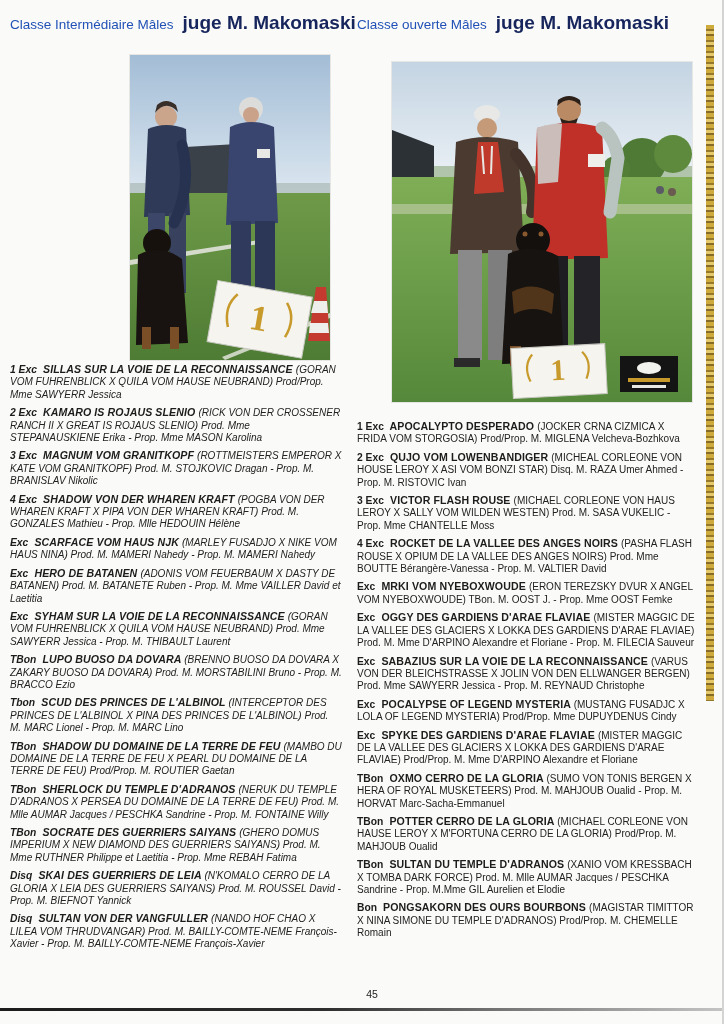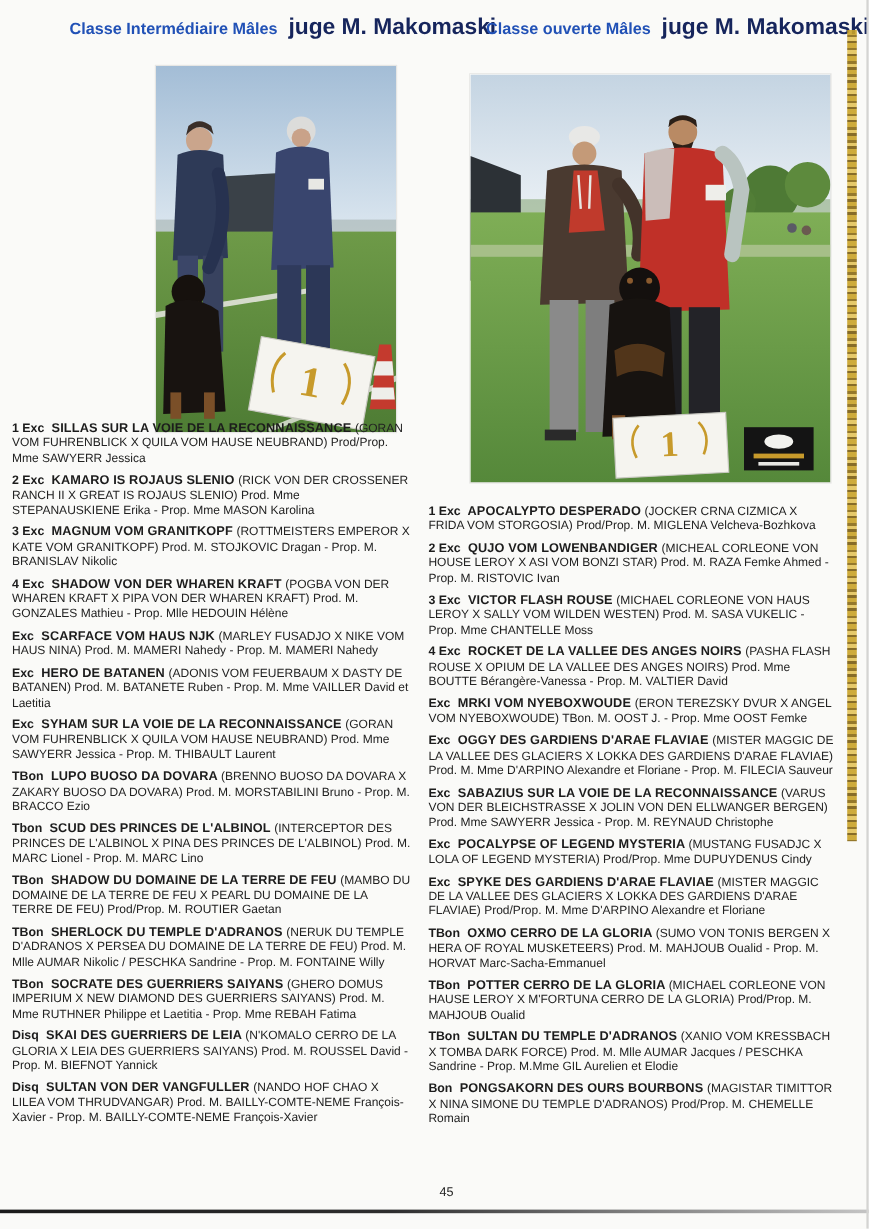--- a/index.html
+++ b/index.html
@@ -6,27 +6,27 @@
   body{
     width:724px;height:1024px;position:relative;overflow:hidden;
     background:#fafaf8;
     font-family:"Liberation Sans","DejaVu Sans",sans-serif;
     color:#1c1c1c;
   }
   .column{position:absolute;top:8px;}
   #col-left{left:10px;width:332px;}
   #col-right{left:357px;width:338px;}
   .col-header{position:absolute;top:4px;left:0;white-space:nowrap;}
-  .class-label{font-weight:bold;font-size:13.5px;color:#2151b6;margin-left:48px;}
+  .class-label{font-weight:normal;font-size:13.5px;color:#2151b6;}
   .judge-label{font-weight:bold;font-size:19px;color:#16255c;margin-left:9px;}
   .photo{position:absolute;display:block;box-shadow:0 0 0 1px rgba(0,0,0,.08);}
   #photo-left{left:120px;top:47px;width:200px;height:305px;}
   #photo-right{left:35px;top:54px;width:300px;height:340px;}
   .entries{position:absolute;left:0;}
-  #entries-left{top:343px;width:332px;}
+  #entries-left{top:355px;width:332px;font-style:italic;}
   #entries-right{top:412px;width:338px;}
   .entry{margin:0 0 5px 0;font-size:10px;line-height:12.4px;text-align:left;}
   .entry .rank{font-weight:bold;font-size:10.3px;}
   .entry .name{font-weight:bold;font-size:10.6px;letter-spacing:.1px;}
   .entry .details{font-weight:normal;color:#222;}
   #page-number{position:absolute;top:988px;left:10px;width:724px;text-align:center;
     font-size:10.5px;color:#222;}
   #bottom-scan-line{position:absolute;top:1008px;left:0;width:724px;height:3px;
     background:linear-gradient(90deg,#1b1b1b 0%,#2e2e2e 45%,#777 70%,#c4c4c4 100%);}
   #edge-gilding{position:absolute;left:706px;top:25px;width:8px;height:676px;
@@ -106,21 +106,21 @@
       <p class="entry"><span class="rank">1 Exc</span><span class="name">&nbsp; SILLAS SUR LA VOIE DE LA RECONNAISSANCE </span><span class="details">(GORAN VOM FUHRENBLICK X QUILA VOM HAUSE NEUBRAND) Prod/Prop. Mme SAWYERR Jessica</span></p>
       <p class="entry"><span class="rank">2 Exc</span><span class="name">&nbsp; KAMARO IS ROJAUS SLENIO </span><span class="details">(RICK VON DER CROSSENER RANCH II X GREAT IS ROJAUS SLENIO) Prod. Mme STEPANAUSKIENE Erika - Prop. Mme MASON Karolina</span></p>
       <p class="entry"><span class="rank">3 Exc</span><span class="name">&nbsp; MAGNUM VOM GRANITKOPF </span><span class="details">(ROTTMEISTERS EMPEROR X KATE VOM GRANITKOPF) Prod. M. STOJKOVIC Dragan - Prop. M. BRANISLAV Nikolic</span></p>
       <p class="entry"><span class="rank">4 Exc</span><span class="name">&nbsp; SHADOW VON DER WHAREN KRAFT </span><span class="details">(POGBA VON DER WHAREN KRAFT X PIPA VON DER WHAREN KRAFT) Prod. M. GONZALES Mathieu - Prop. Mlle HEDOUIN Hélène</span></p>
       <p class="entry"><span class="rank">Exc</span><span class="name">&nbsp; SCARFACE VOM HAUS NJK </span><span class="details">(MARLEY FUSADJO X NIKE VOM HAUS NINA) Prod. M. MAMERI Nahedy - Prop. M. MAMERI Nahedy</span></p>
       <p class="entry"><span class="rank">Exc</span><span class="name">&nbsp; HERO DE BATANEN </span><span class="details">(ADONIS VOM FEUERBAUM X DASTY DE BATANEN) Prod. M. BATANETE Ruben - Prop. M. Mme VAILLER David et Laetitia</span></p>
       <p class="entry"><span class="rank">Exc</span><span class="name">&nbsp; SYHAM SUR LA VOIE DE LA RECONNAISSANCE </span><span class="details">(GORAN VOM FUHRENBLICK X QUILA VOM HAUSE NEUBRAND) Prod. Mme SAWYERR Jessica - Prop. M. THIBAULT Laurent</span></p>
       <p class="entry"><span class="rank">TBon</span><span class="name">&nbsp; LUPO BUOSO DA DOVARA </span><span class="details">(BRENNO BUOSO DA DOVARA X ZAKARY BUOSO DA DOVARA) Prod. M. MORSTABILINI Bruno - Prop. M. BRACCO Ezio</span></p>
       <p class="entry"><span class="rank">Tbon</span><span class="name">&nbsp; SCUD DES PRINCES DE L'ALBINOL </span><span class="details">(INTERCEPTOR DES PRINCES DE L'ALBINOL X PINA DES PRINCES DE L'ALBINOL) Prod. M. MARC Lionel - Prop. M. MARC Lino</span></p>
       <p class="entry"><span class="rank">TBon</span><span class="name">&nbsp; SHADOW DU DOMAINE DE LA TERRE DE FEU </span><span class="details">(MAMBO DU DOMAINE DE LA TERRE DE FEU X PEARL DU DOMAINE DE LA TERRE DE FEU) Prod/Prop. M. ROUTIER Gaetan</span></p>
-      <p class="entry"><span class="rank">TBon</span><span class="name">&nbsp; SHERLOCK DU TEMPLE D'ADRANOS </span><span class="details">(NERUK DU TEMPLE D'ADRANOS X PERSEA DU DOMAINE DE LA TERRE DE FEU) Prod. M. Mlle AUMAR Nikolic / PESCHKA Sandrine - Prop. M. FONTAINE Willy</span></p>
+      <p class="entry"><span class="rank">TBon</span><span class="name">&nbsp; SHERLOCK DU TEMPLE D'ADRANOS </span><span class="details">(NERUK DU TEMPLE D'ADRANOS X PERSEA DU DOMAINE DE LA TERRE DE FEU) Prod. M. Mlle AUMAR Jacques / PESCHKA Sandrine - Prop. M. FONTAINE Willy</span></p>
       <p class="entry"><span class="rank">TBon</span><span class="name">&nbsp; SOCRATE DES GUERRIERS SAIYANS </span><span class="details">(GHERO DOMUS IMPERIUM X NEW DIAMOND DES GUERRIERS SAIYANS) Prod. M. Mme RUTHNER Philippe et Laetitia - Prop. Mme REBAH Fatima</span></p>
       <p class="entry"><span class="rank">Disq</span><span class="name">&nbsp; SKAI DES GUERRIERS DE LEIA </span><span class="details">(N'KOMALO CERRO DE LA GLORIA X LEIA DES GUERRIERS SAIYANS) Prod. M. ROUSSEL David - Prop. M. BIEFNOT Yannick</span></p>
       <p class="entry"><span class="rank">Disq</span><span class="name">&nbsp; SULTAN VON DER VANGFULLER </span><span class="details">(NANDO HOF CHAO X LILEA VOM THRUDVANGAR) Prod. M. BAILLY-COMTE-NEME François-Xavier - Prop. M. BAILLY-COMTE-NEME François-Xavier</span></p>
     </div>
 </section>
 
 <section class="column" id="col-right">
   <div class="col-header">
     <span class="class-label">Classe ouverte Mâles</span><span class="judge-label">juge M. Makomaski</span>
   </div>
@@ -194,21 +194,21 @@
     <g>
       <rect x="228" y="294" width="58" height="36" fill="#141414"></rect>
       <ellipse cx="257" cy="306" rx="12" ry="6" fill="#f2f2ee"></ellipse>
       <rect x="236" y="316" width="42" height="4" fill="#c79a2b"></rect>
       <rect x="240" y="323" width="34" height="3" fill="#e8e8e4"></rect>
     </g>
   </svg>
 
   <div class="entries" id="entries-right">
       <p class="entry"><span class="rank">1 Exc</span><span class="name">&nbsp; APOCALYPTO DESPERADO </span><span class="details">(JOCKER CRNA CIZMICA X FRIDA VOM STORGOSIA) Prod/Prop. M. MIGLENA Velcheva-Bozhkova</span></p>
-      <p class="entry"><span class="rank">2 Exc</span><span class="name">&nbsp; QUJO VOM LOWENBANDIGER </span><span class="details">(MICHEAL CORLEONE VON HOUSE LEROY X ASI VOM BONZI STAR) Prod. M. RAZA Femke Ahmed - Prop. M. RISTOVIC Ivan</span></p>
+      <p class="entry"><span class="rank">2 Exc</span><span class="name">&nbsp; QUJO VOM LOWENBANDIGER </span><span class="details">(MICHEAL CORLEONE VON HOUSE LEROY X ASI VOM BONZI STAR) Disq. M. RAZA Umer Ahmed - Prop. M. RISTOVIC Ivan</span></p>
       <p class="entry"><span class="rank">3 Exc</span><span class="name">&nbsp; VICTOR FLASH ROUSE </span><span class="details">(MICHAEL CORLEONE VON HAUS LEROY X SALLY VOM WILDEN WESTEN) Prod. M. SASA VUKELIC - Prop. Mme CHANTELLE Moss</span></p>
       <p class="entry"><span class="rank">4 Exc</span><span class="name">&nbsp; ROCKET DE LA VALLEE DES ANGES NOIRS </span><span class="details">(PASHA FLASH ROUSE X OPIUM DE LA VALLEE DES ANGES NOIRS) Prod. Mme BOUTTE Bérangère-Vanessa - Prop. M. VALTIER David</span></p>
       <p class="entry"><span class="rank">Exc</span><span class="name">&nbsp; MRKI VOM NYEBOXWOUDE </span><span class="details">(ERON TEREZSKY DVUR X ANGEL VOM NYEBOXWOUDE) TBon. M. OOST J. - Prop. Mme OOST Femke</span></p>
       <p class="entry"><span class="rank">Exc</span><span class="name">&nbsp; OGGY DES GARDIENS D'ARAE FLAVIAE </span><span class="details">(MISTER MAGGIC DE LA VALLEE DES GLACIERS X LOKKA DES GARDIENS D'ARAE FLAVIAE) Prod. M. Mme D'ARPINO Alexandre et Floriane - Prop. M. FILECIA Sauveur</span></p>
       <p class="entry"><span class="rank">Exc</span><span class="name">&nbsp; SABAZIUS SUR LA VOIE DE LA RECONNAISSANCE </span><span class="details">(VARUS VON DER BLEICHSTRASSE X JOLIN VON DEN ELLWANGER BERGEN) Prod. Mme SAWYERR Jessica - Prop. M. REYNAUD Christophe</span></p>
       <p class="entry"><span class="rank">Exc</span><span class="name">&nbsp; POCALYPSE OF LEGEND MYSTERIA </span><span class="details">(MUSTANG FUSADJC X LOLA OF LEGEND MYSTERIA) Prod/Prop. Mme DUPUYDENUS Cindy</span></p>
       <p class="entry"><span class="rank">Exc</span><span class="name">&nbsp; SPYKE DES GARDIENS D'ARAE FLAVIAE </span><span class="details">(MISTER MAGGIC DE LA VALLEE DES GLACIERS X LOKKA DES GARDIENS D'ARAE FLAVIAE) Prod/Prop. M. Mme D'ARPINO Alexandre et Floriane</span></p>
       <p class="entry"><span class="rank">TBon</span><span class="name">&nbsp; OXMO CERRO DE LA GLORIA </span><span class="details">(SUMO VON TONIS BERGEN X HERA OF ROYAL MUSKETEERS) Prod. M. MAHJOUB Oualid - Prop. M. HORVAT Marc-Sacha-Emmanuel</span></p>
       <p class="entry"><span class="rank">TBon</span><span class="name">&nbsp; POTTER CERRO DE LA GLORIA </span><span class="details">(MICHAEL CORLEONE VON HAUSE LEROY X M'FORTUNA CERRO DE LA GLORIA) Prod/Prop. M. MAHJOUB Oualid</span></p>
       <p class="entry"><span class="rank">TBon</span><span class="name">&nbsp; SULTAN DU TEMPLE D'ADRANOS </span><span class="details">(XANIO VOM KRESSBACH X TOMBA DARK FORCE) Prod. M. Mlle AUMAR Jacques / PESCHKA Sandrine - Prop. M.Mme GIL Aurelien et Elodie</span></p>

